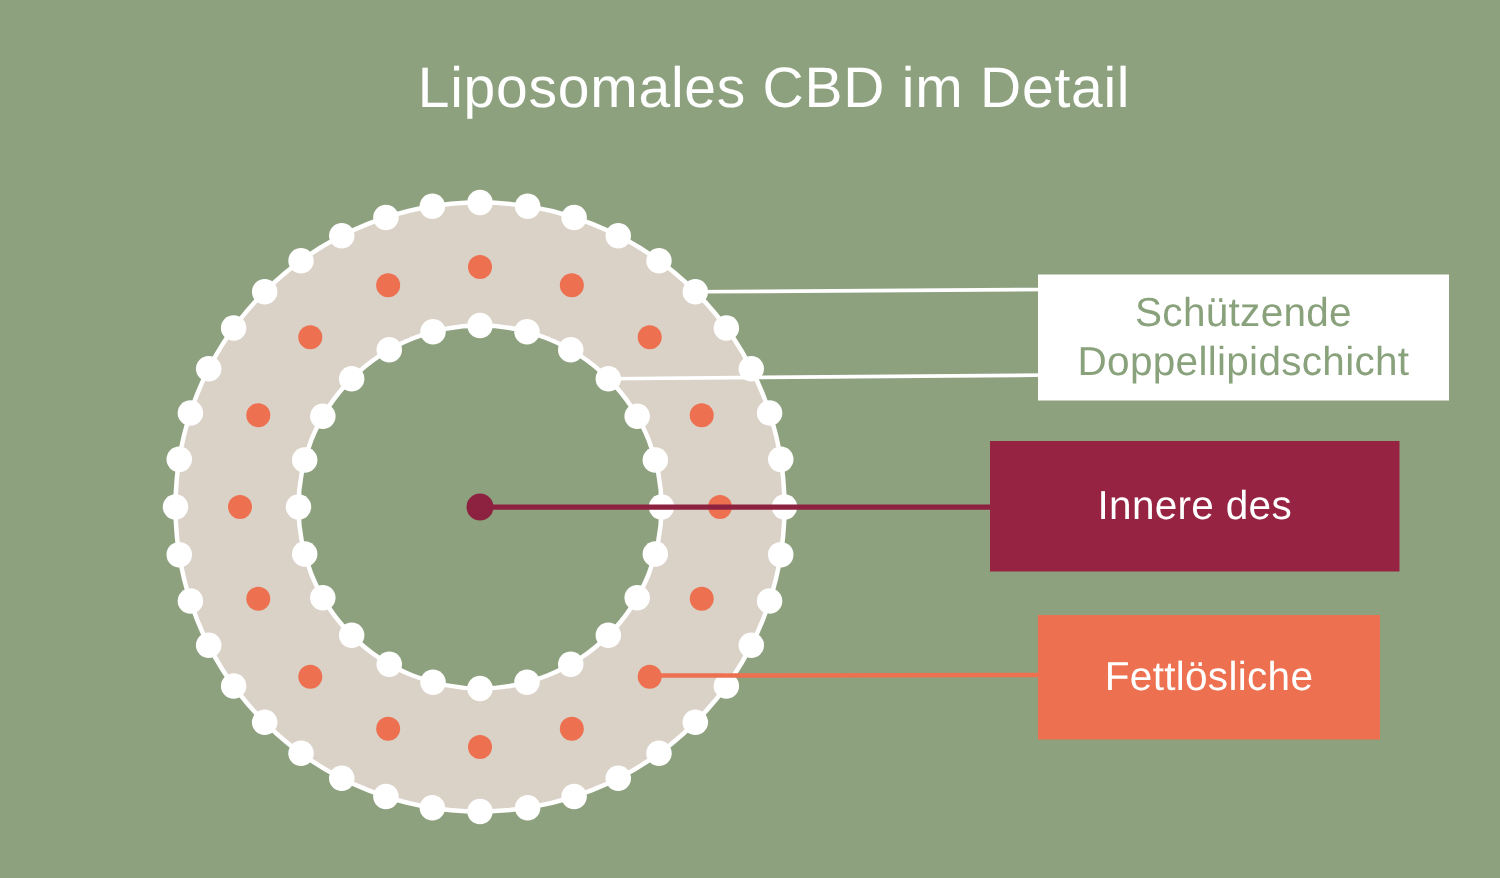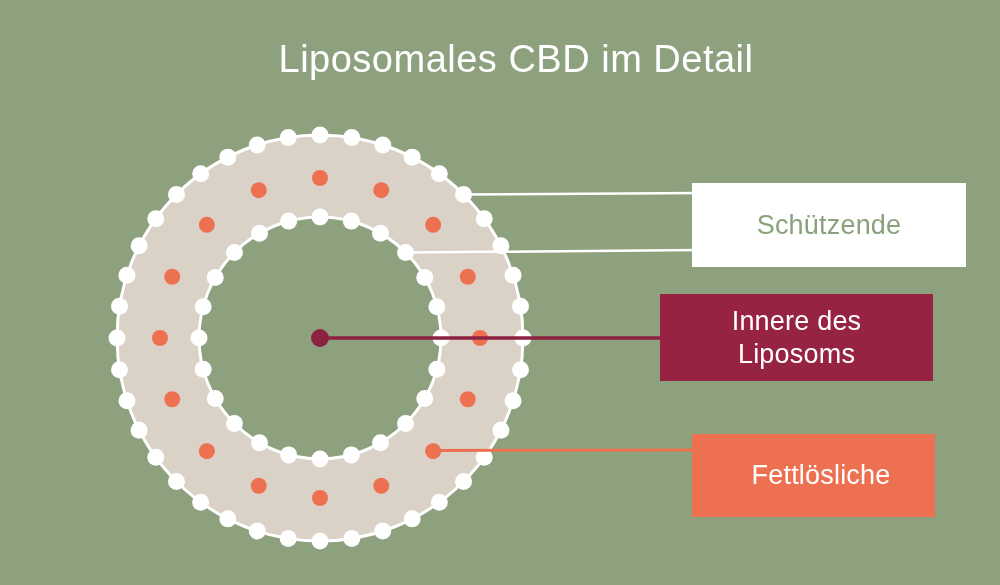--- a/index.html
+++ b/index.html
@@ -50,21 +50,21 @@
     justify-content: center;
     font-size: 27px;
     line-height: 33px;
     letter-spacing: 0.2px;
   }
   .label-white  { background: var(--white, #ffffff);   color: var(--green-text, #8aa27c); }
   .label-maroon { background: var(--maroon-box, #972342); color: var(--white, #ffffff); }
   .label-orange { background: var(--orange, #ed7150);  color: var(--white, #ffffff); }
   #label-bilayer { left: 692px; top: 183px; width: 274px; height: 84px; }
   #label-core    { left: 660px; top: 294px; width: 273px; height: 87px; }
-  #label-cbd     { left: 692px; top: 434px; width: 228px; height: 83px; padding-left: 15px; }
+  #label-cbd     { left: 692px; top: 410px; width: 228px; height: 83px; }
 </style>
 </head>
 <body>
 
 <div class="stage">
 
   <h1 class="title">Liposomales CBD im Detail</h1>
 
   <svg id="liposome" width="1000" height="585" viewBox="0 0 1000 585">
       <circle cx="320" cy="338" r="162" fill="none" stroke="#dad1c7" stroke-width="82"></circle>
@@ -152,24 +152,24 @@
       <circle cx="381.23" cy="190.18" r="8" fill="#ed7150"></circle>
       <circle cx="320" cy="338" r="9" fill="#8c2140"></circle>
       <line x1="463.5" y1="194.5" x2="700" y2="193" stroke="#ffffff" stroke-width="2.5"></line>
       <line x1="405.6" y1="252.5" x2="700" y2="250" stroke="#ffffff" stroke-width="2.5"></line>
       <line x1="320" y1="338" x2="700" y2="338" stroke="#8c2140" stroke-width="3.5"></line>
       <line x1="432.4" y1="450.4" x2="700" y2="450" stroke="#ed7150" stroke-width="3"></line>
     </svg>
 
   <div class="label-box label-white" id="label-bilayer">
     <span>Schützende</span>
+    <span>Doppellipidschicht</span>
   </div>
 
   <div class="label-box label-maroon" id="label-core">
     <span>Innere des</span>
-    <span>Liposoms</span>
   </div>
 
   <div class="label-box label-orange" id="label-cbd">
     <span>Fettlösliche</span>
   </div>
 
 </div>
 
 </body></html>

